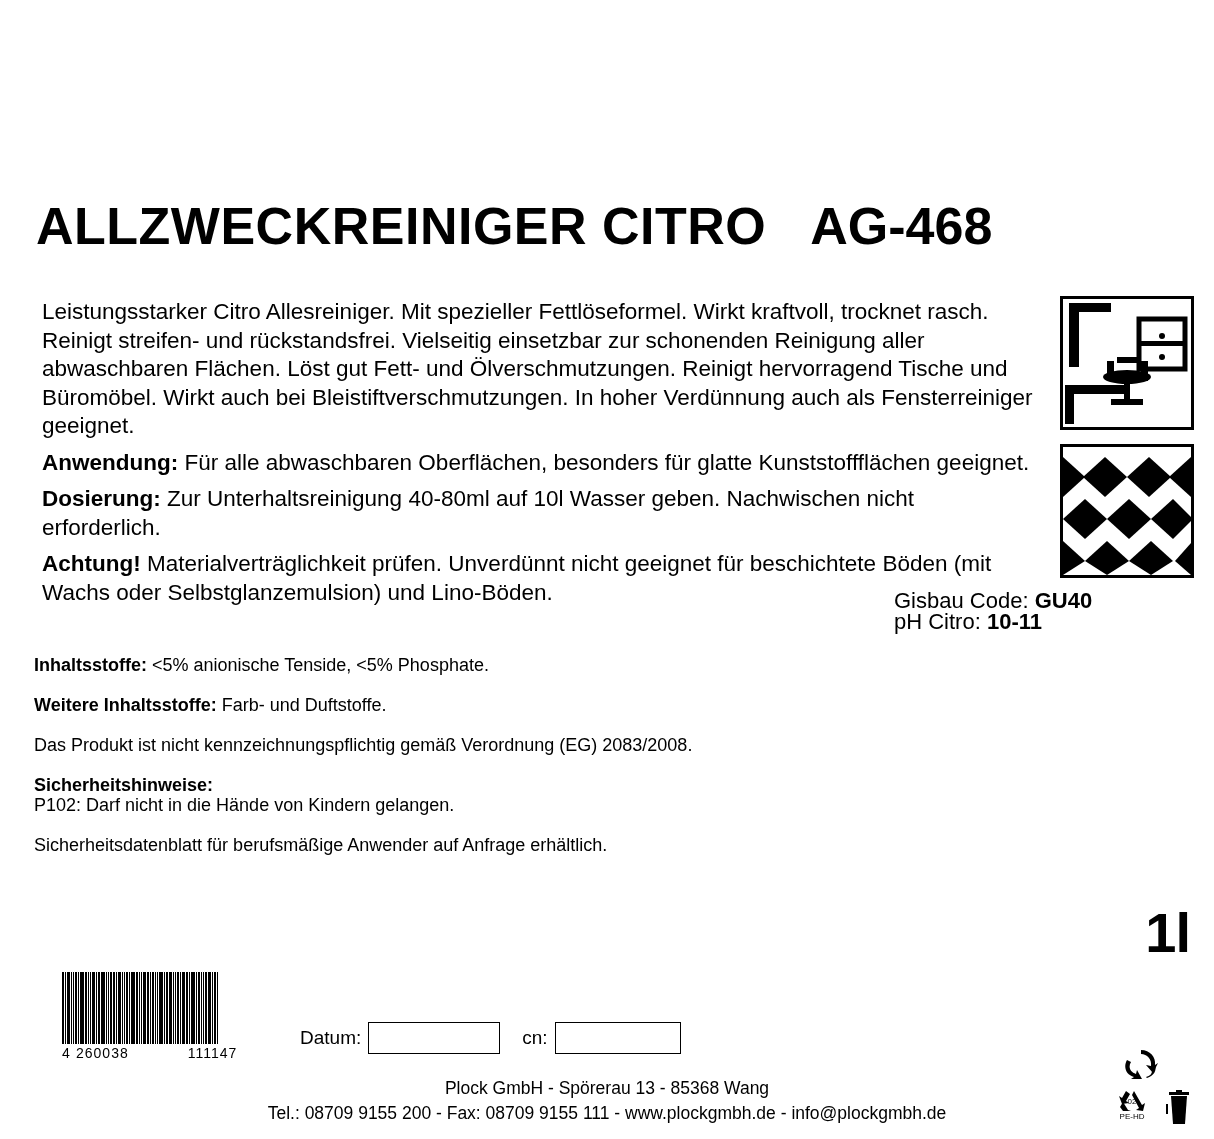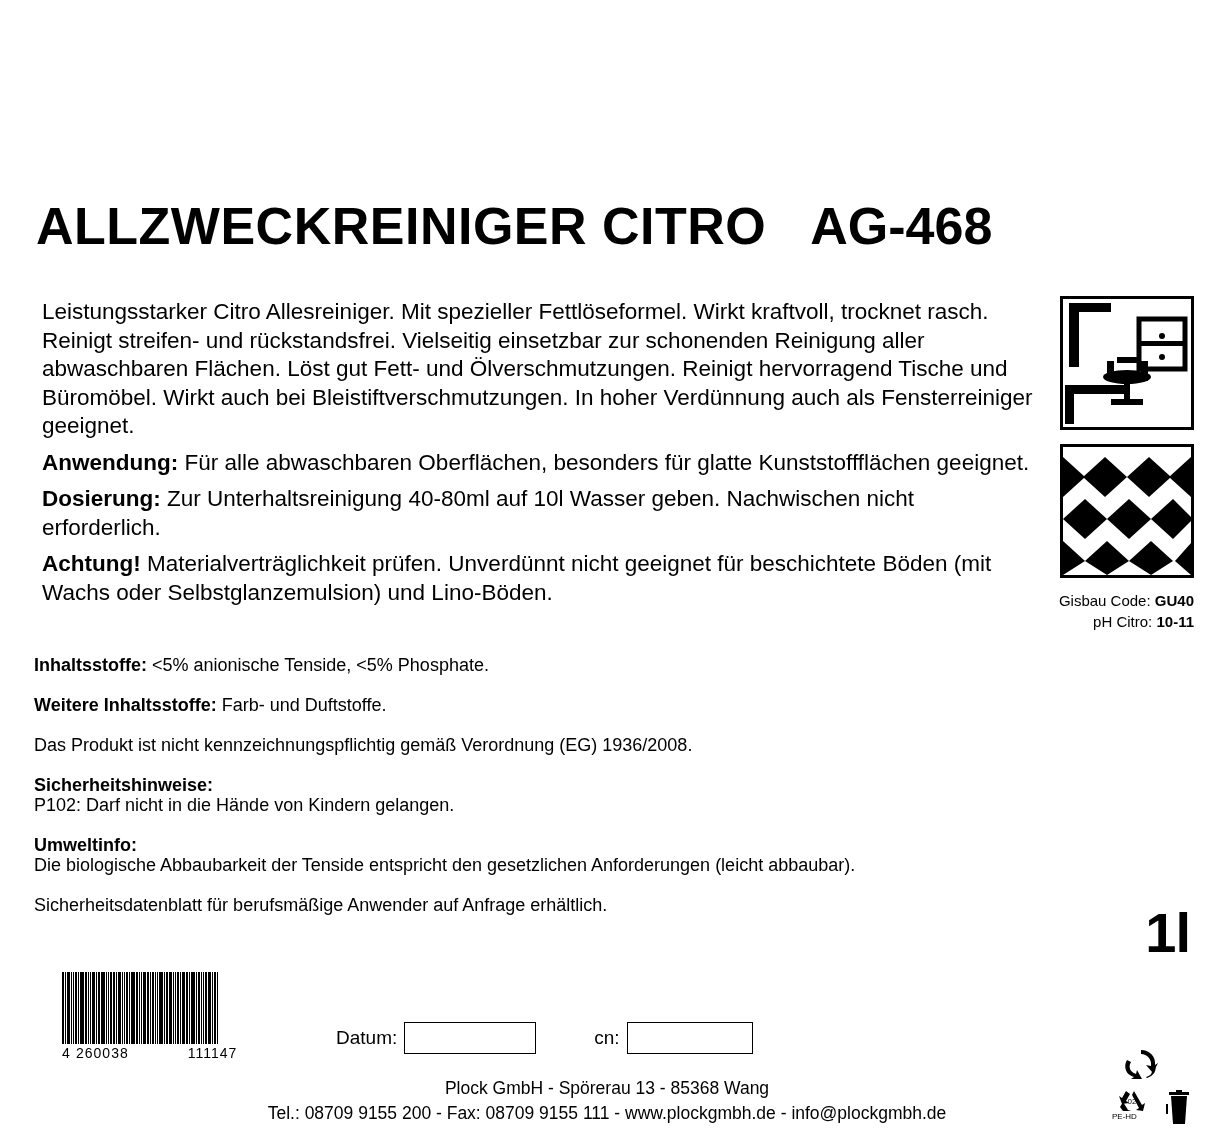--- a/index.html
+++ b/index.html
@@ -65,22 +65,22 @@
     top: 444px;
     width: 134px;
     height: 134px;
     overflow: hidden;
   }
   .codes {
     position: absolute;
     right: 20px;
     top: 590px;
     width: 300px;
-    text-align: right;
-    font-size: 15px;
+    text-align: left;
+    font-size: 22px;
     line-height: 21px;
   }
   .codes b { font-weight: bold; }
 
   
   .lower {
     position: absolute;
     left: 34px;
     top: 655px;
     width: 1000px;
@@ -130,21 +130,21 @@
 
   
   .fields {
     position: absolute;
     left: 300px;
     top: 1022px;
     display: flex;
     align-items: center;
     font-size: 19px;
   }
-  .fields .lbl { margin-right: 7px; margin-left: 36px; }
+  .fields .lbl { margin-right: 7px; }
   .fields .box {
     width: 132px;
     height: 32px;
     border: 1px solid #000;
     background: #fff;
     margin-right: 22px;
   }
   .fields .box.small { width: 126px; margin-right: 0; }
 
   
@@ -171,20 +171,21 @@
     right: 38px;
     top: 0;
     width: 34px;
     height: 32px;
   }
   .recycle .pehd {
     position: absolute;
     right: 44px;
     top: 40px;
     width: 40px;
+    text-align: center;
     font-size: 8px;
     line-height: 9px;
   }
   .recycle .bin {
     position: absolute;
     right: 2px;
     top: 42px;
     width: 30px;
     height: 38px;
   }
@@ -257,29 +258,25 @@
 </div>
 
 <div class="lower">
   <div class="blk">
     <b>Inhaltsstoffe:</b><span> &lt;5% anionische Tenside, &lt;5% Phosphate.</span>
   </div>
   <div class="blk">
     <b>Weitere Inhaltsstoffe:</b><span> Farb- und Duftstoffe.</span>
   </div>
   <div class="blk">
-    <div>Das Produkt ist nicht kennzeichnungspflichtig gemäß Verordnung (EG) 1936/2008.</div>
+    <div>Das Produkt ist nicht kennzeichnungspflichtig gemäß Verordnung (EG) 2083/2008.</div>
   </div>
   <div class="blk">
     <div><b>Sicherheitshinweise:</b></div>
     <div>P102: Darf nicht in die Hände von Kindern gelangen.</div>
-  </div>
-  <div class="blk">
-    <div><b>Umweltinfo:</b></div>
-    <div>Die biologische Abbaubarkeit der Tenside entspricht den gesetzlichen Anforderungen (leicht abbaubar).</div>
   </div>
   <div class="blk">Sicherheitsdatenblatt für berufsmäßige Anwender auf Anfrage erhältlich.</div>
 </div>
 
 <div class="volume">1l</div>
 
 <div class="barcode-wrap">
   <div class="barcode">
     <i style="width:2px"></i>
       <i style="width:1px"></i>

